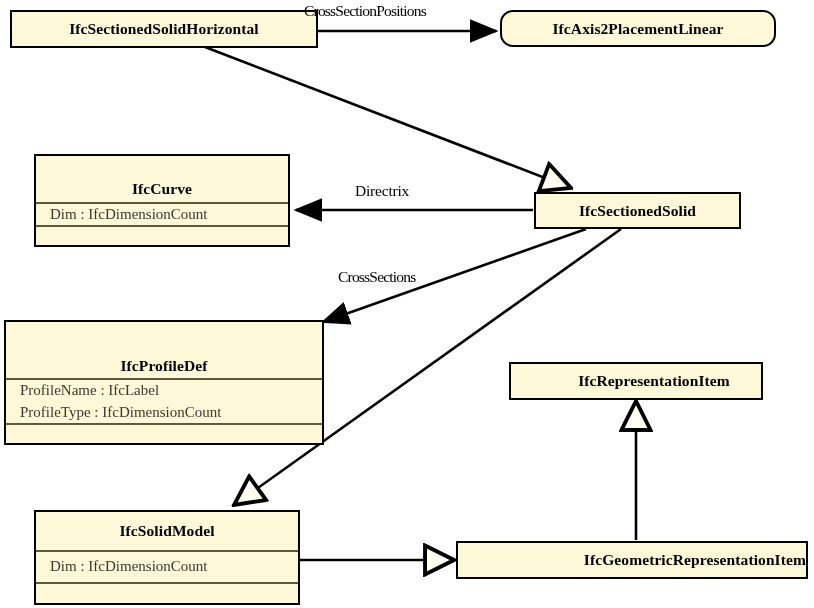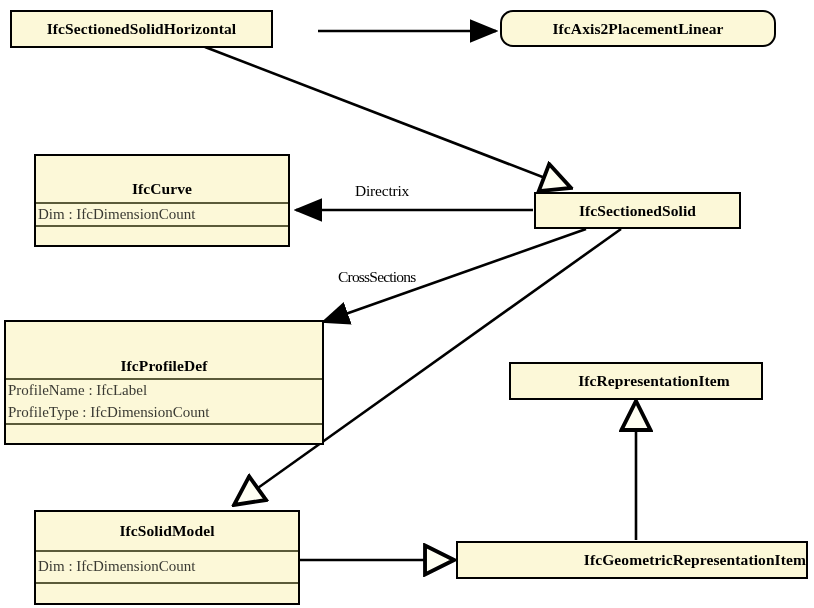--- a/index.html
+++ b/index.html
@@ -47,21 +47,21 @@
     font-weight: bold;
     text-align: center;
     font-size: 15.5px;
     color: #000000;
     letter-spacing: 0.1px;
     white-space: nowrap;
   }
   .attr-line {
     font-size: 15px;
     color: #3a3a33;
-    padding-left: 2px;
+    padding-left: 14px;
     white-space: nowrap;
     line-height: 1.42;
   }
   .empty-compartment {
     min-height: 20px;
   }
   .edge-label {
     position: absolute;
     font-size: 15.5px;
     color: #000000;
@@ -96,21 +96,21 @@
 
     <line x1="586" y1="229" x2="323" y2="322" stroke="#000000" stroke-width="2.6" marker-end="url(#solid-arrow)"></line>
 
     <line x1="621" y1="229" x2="234" y2="505" stroke="#000000" stroke-width="2.6" marker-end="url(#hollow-triangle)"></line>
 
     <line x1="300" y1="560" x2="454" y2="560" stroke="#000000" stroke-width="2.6" marker-end="url(#hollow-triangle)"></line>
 
     <line x1="636" y1="540" x2="636" y2="401" stroke="#000000" stroke-width="2.6" marker-end="url(#hollow-triangle)"></line>
   </svg>
 
-  <div class="uml-class" style="left:10px; top:10px; width:263px; height:38px;">
+  <div class="uml-class" style="left:10px; top:10px; width:308px; height:38px;">
     <div class="uml-compartment" style="flex:1 1 auto;">
       <div class="class-title">IfcSectionedSolidHorizontal</div>
     </div>
   </div>
 
   <div class="uml-class" style="left:500px; top:10px; width:276px; height:37px;border-radius:13px;">
     <div class="uml-compartment" style="flex:1 1 auto;">
       <div class="class-title">IfcAxis2PlacementLinear</div>
     </div>
   </div>
@@ -157,18 +157,19 @@
     </div>
     <div class="uml-compartment empty-compartment" style="flex:1 1 auto;"></div>
   </div>
 
   <div class="uml-class" style="left:456px; top:541px; width:352px; height:38px;">
     <div class="uml-compartment" style="flex:1 1 auto;align-items:flex-end;">
       <div class="class-title">IfcGeometricRepresentationItem</div>
     </div>
   </div>
 
+  <div class="edge-label label-tight" style="left:304px; top:2px;">CrossSectionPositions</div>
 
   <div class="edge-label" style="left:355px; top:182px;">Directrix</div>
 
   <div class="edge-label label-tight" style="left:338px; top:268px;">CrossSections</div>
 
 </div>
 
 </body></html>

